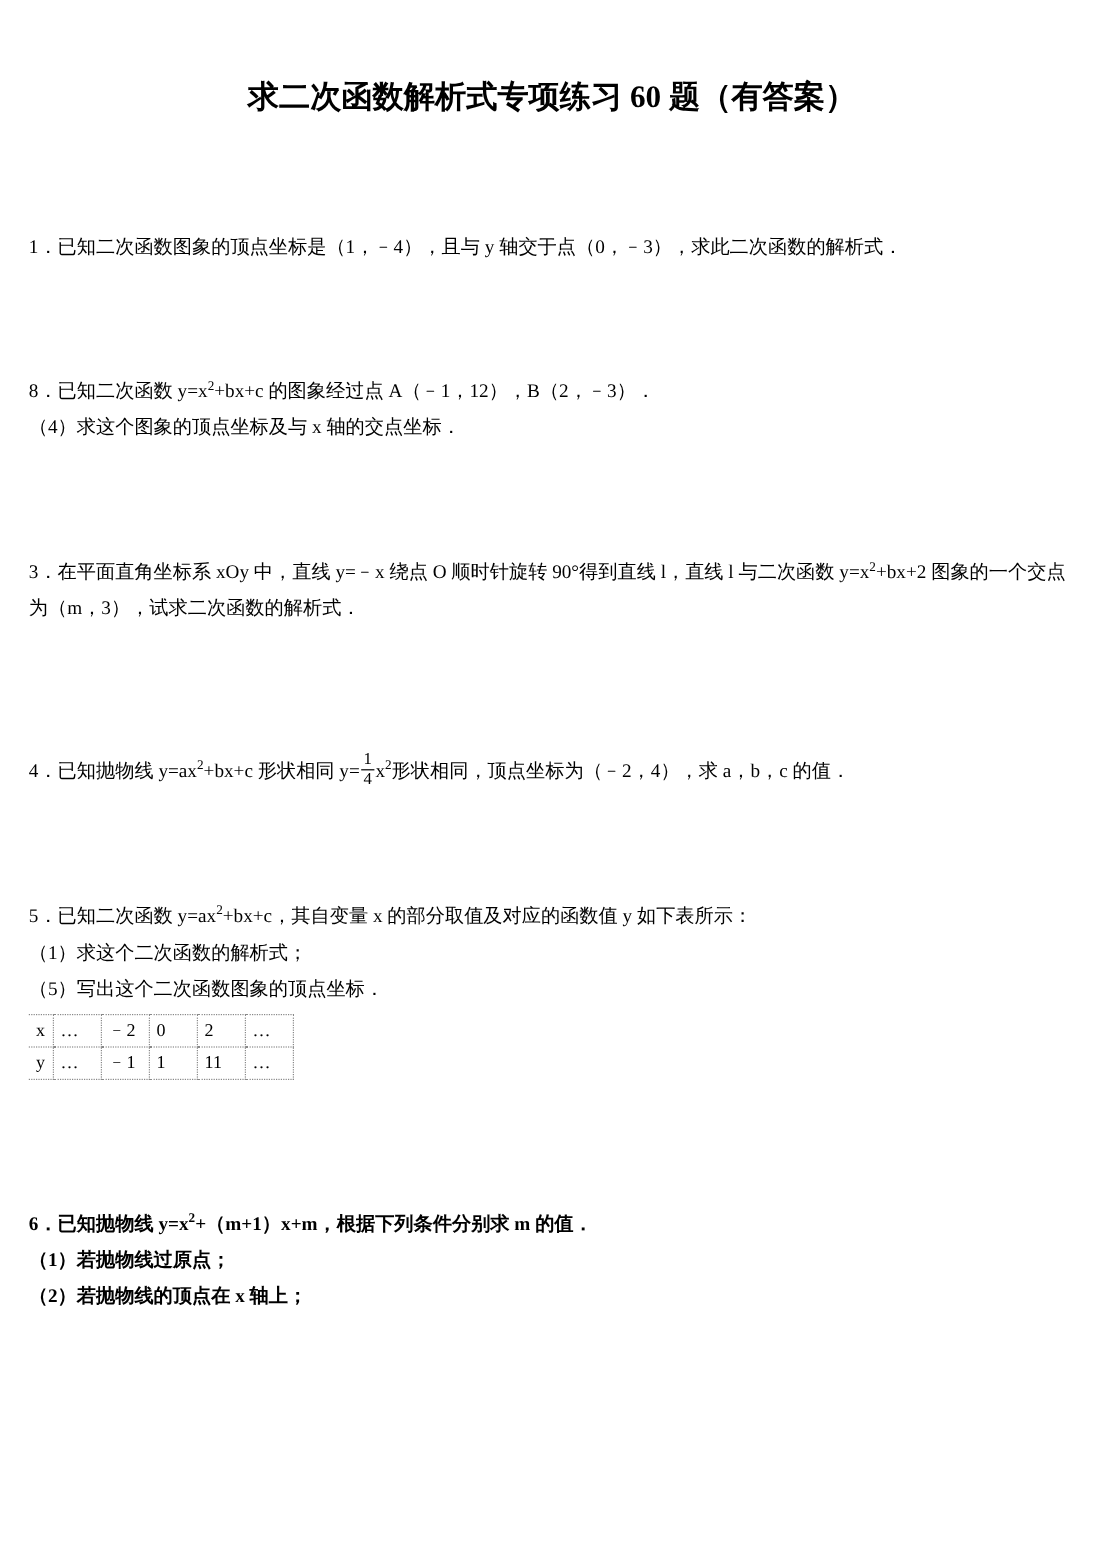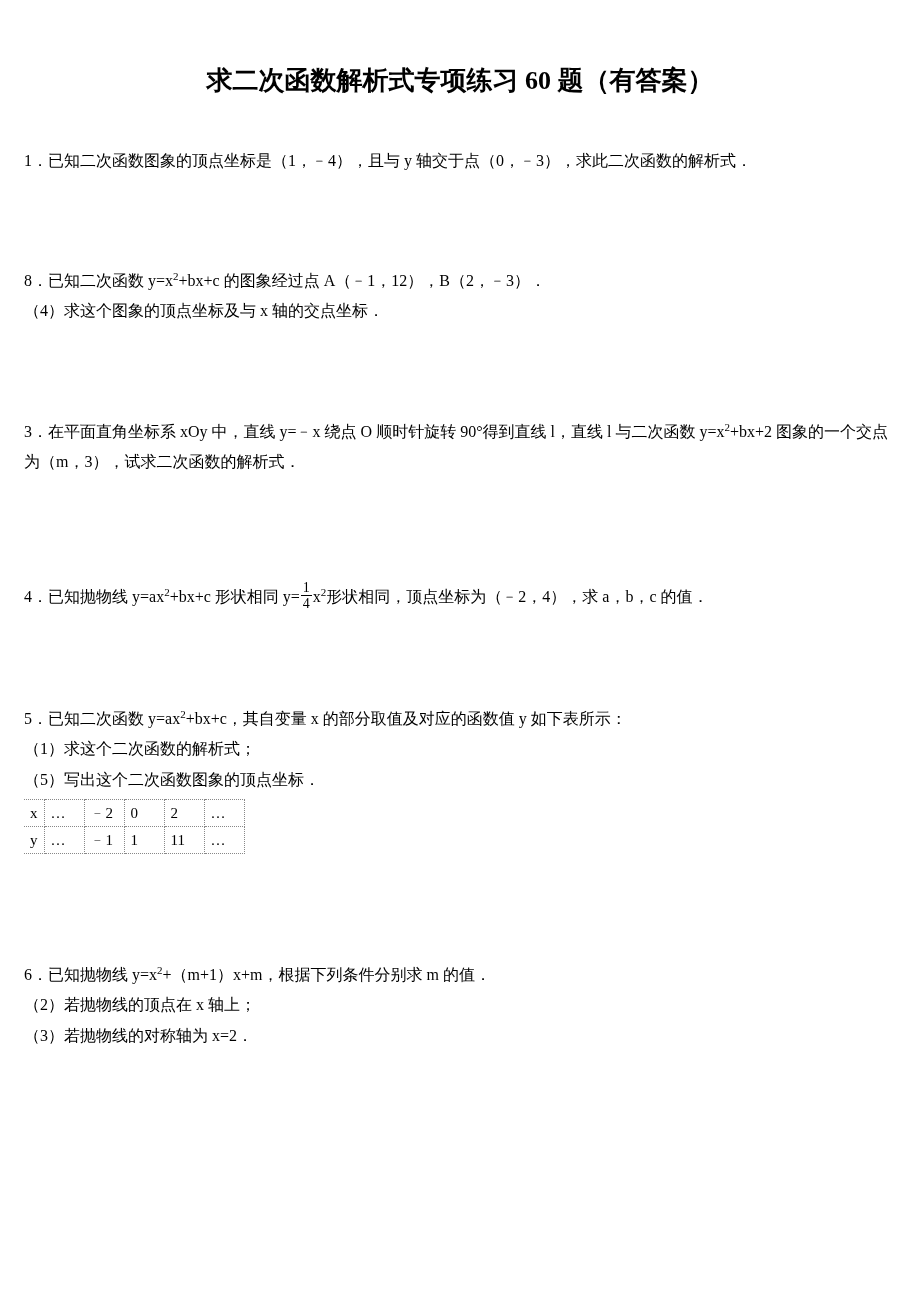--- a/index.html
+++ b/index.html
@@ -13,21 +13,21 @@
       font-size: 16px;
       color: #000000;
       width: 920px;
       padding: 60px 24px 40px 24px;
       line-height: 1.6;
     }
     .title {
       text-align: center;
       font-size: 26px;
       font-weight: bold;
-      margin-bottom: 44px;
+      margin-bottom: 90px;
       font-family: "SimSun", "宋体", serif;
     }
     .problem {
       margin-bottom: 90px;
     }
     .problem-text {
       line-height: 1.9;
     }
     .fraction {
       display: inline-block;
@@ -118,19 +118,19 @@
       <td>…</td>
       <td>﹣1</td>
       <td>1</td>
       <td>11</td>
       <td>…</td>
     </tr>
   </tbody>
     </table>
 </div>
 
-<div class="problem" style="margin-bottom:16px;">
+<div class="problem" style="margin-bottom:16px;font-weight:bold;">
   <div class="problem-text">
     <span>6．已知抛物线 y=x</span><sup>2</sup><span>+（m+1）x+m，根据下列条件分别求 m 的值．</span>
   </div>
+  <div class="problem-text">（1）若抛物线过原点；</div>
   <div class="problem-text">（2）若抛物线的顶点在 x 轴上；</div>
-  <div class="problem-text">（3）若抛物线的对称轴为 x=2．</div>
 </div>
 
 </body></html>

